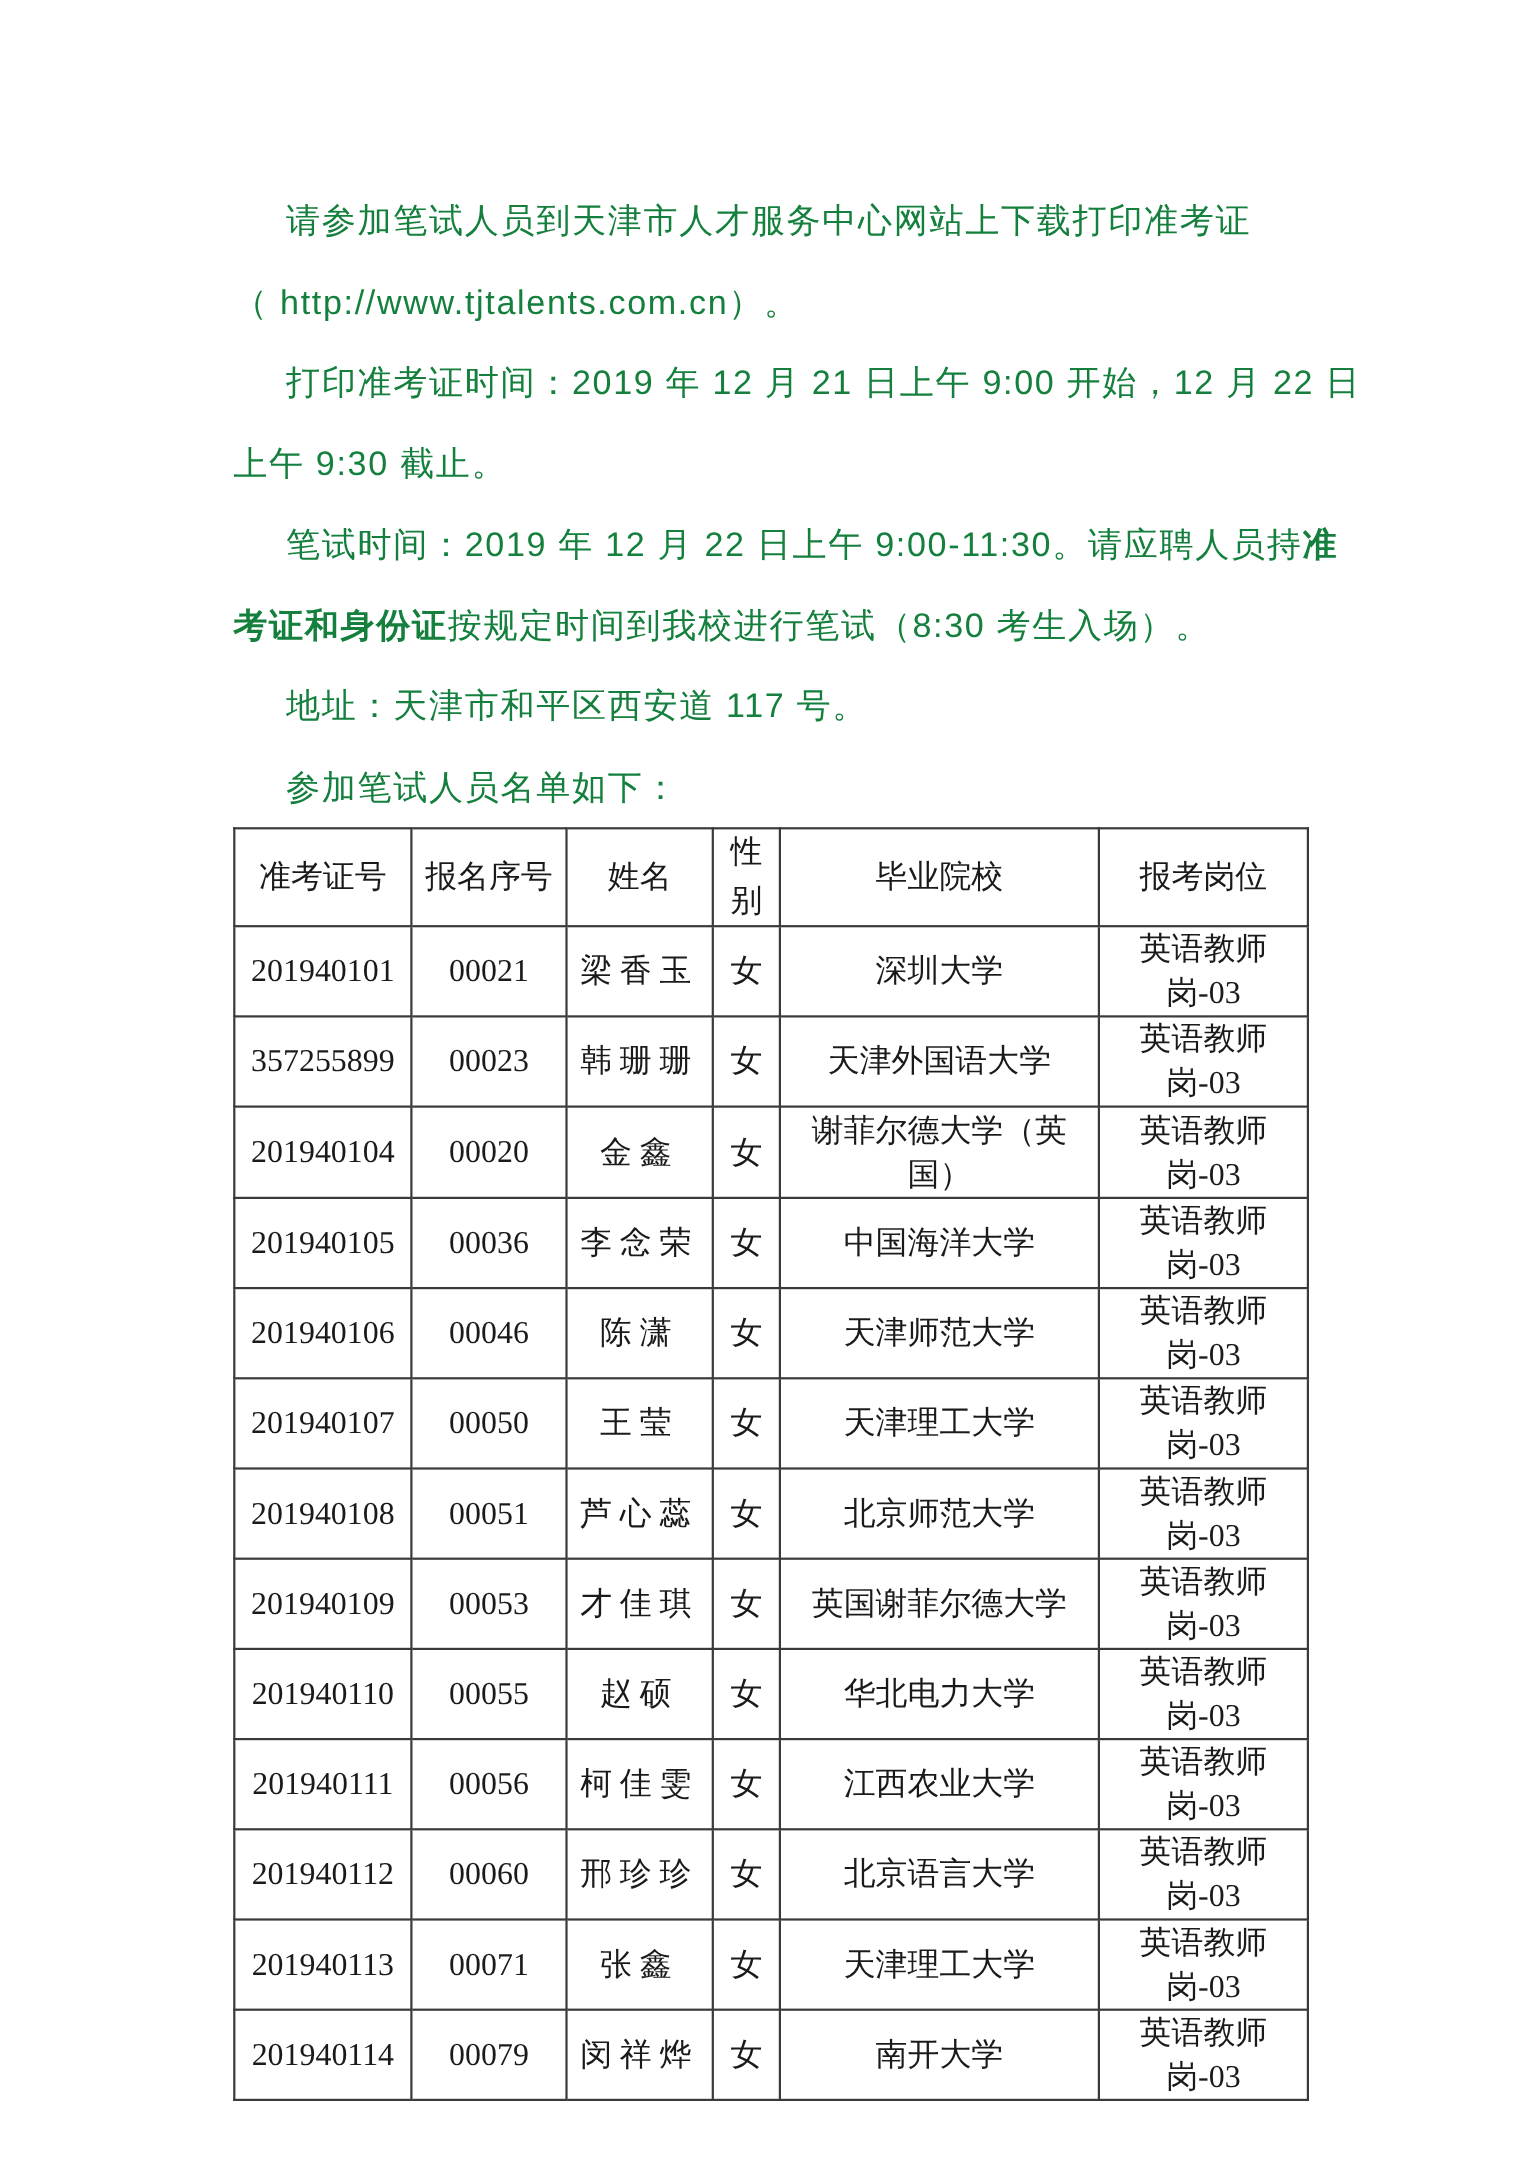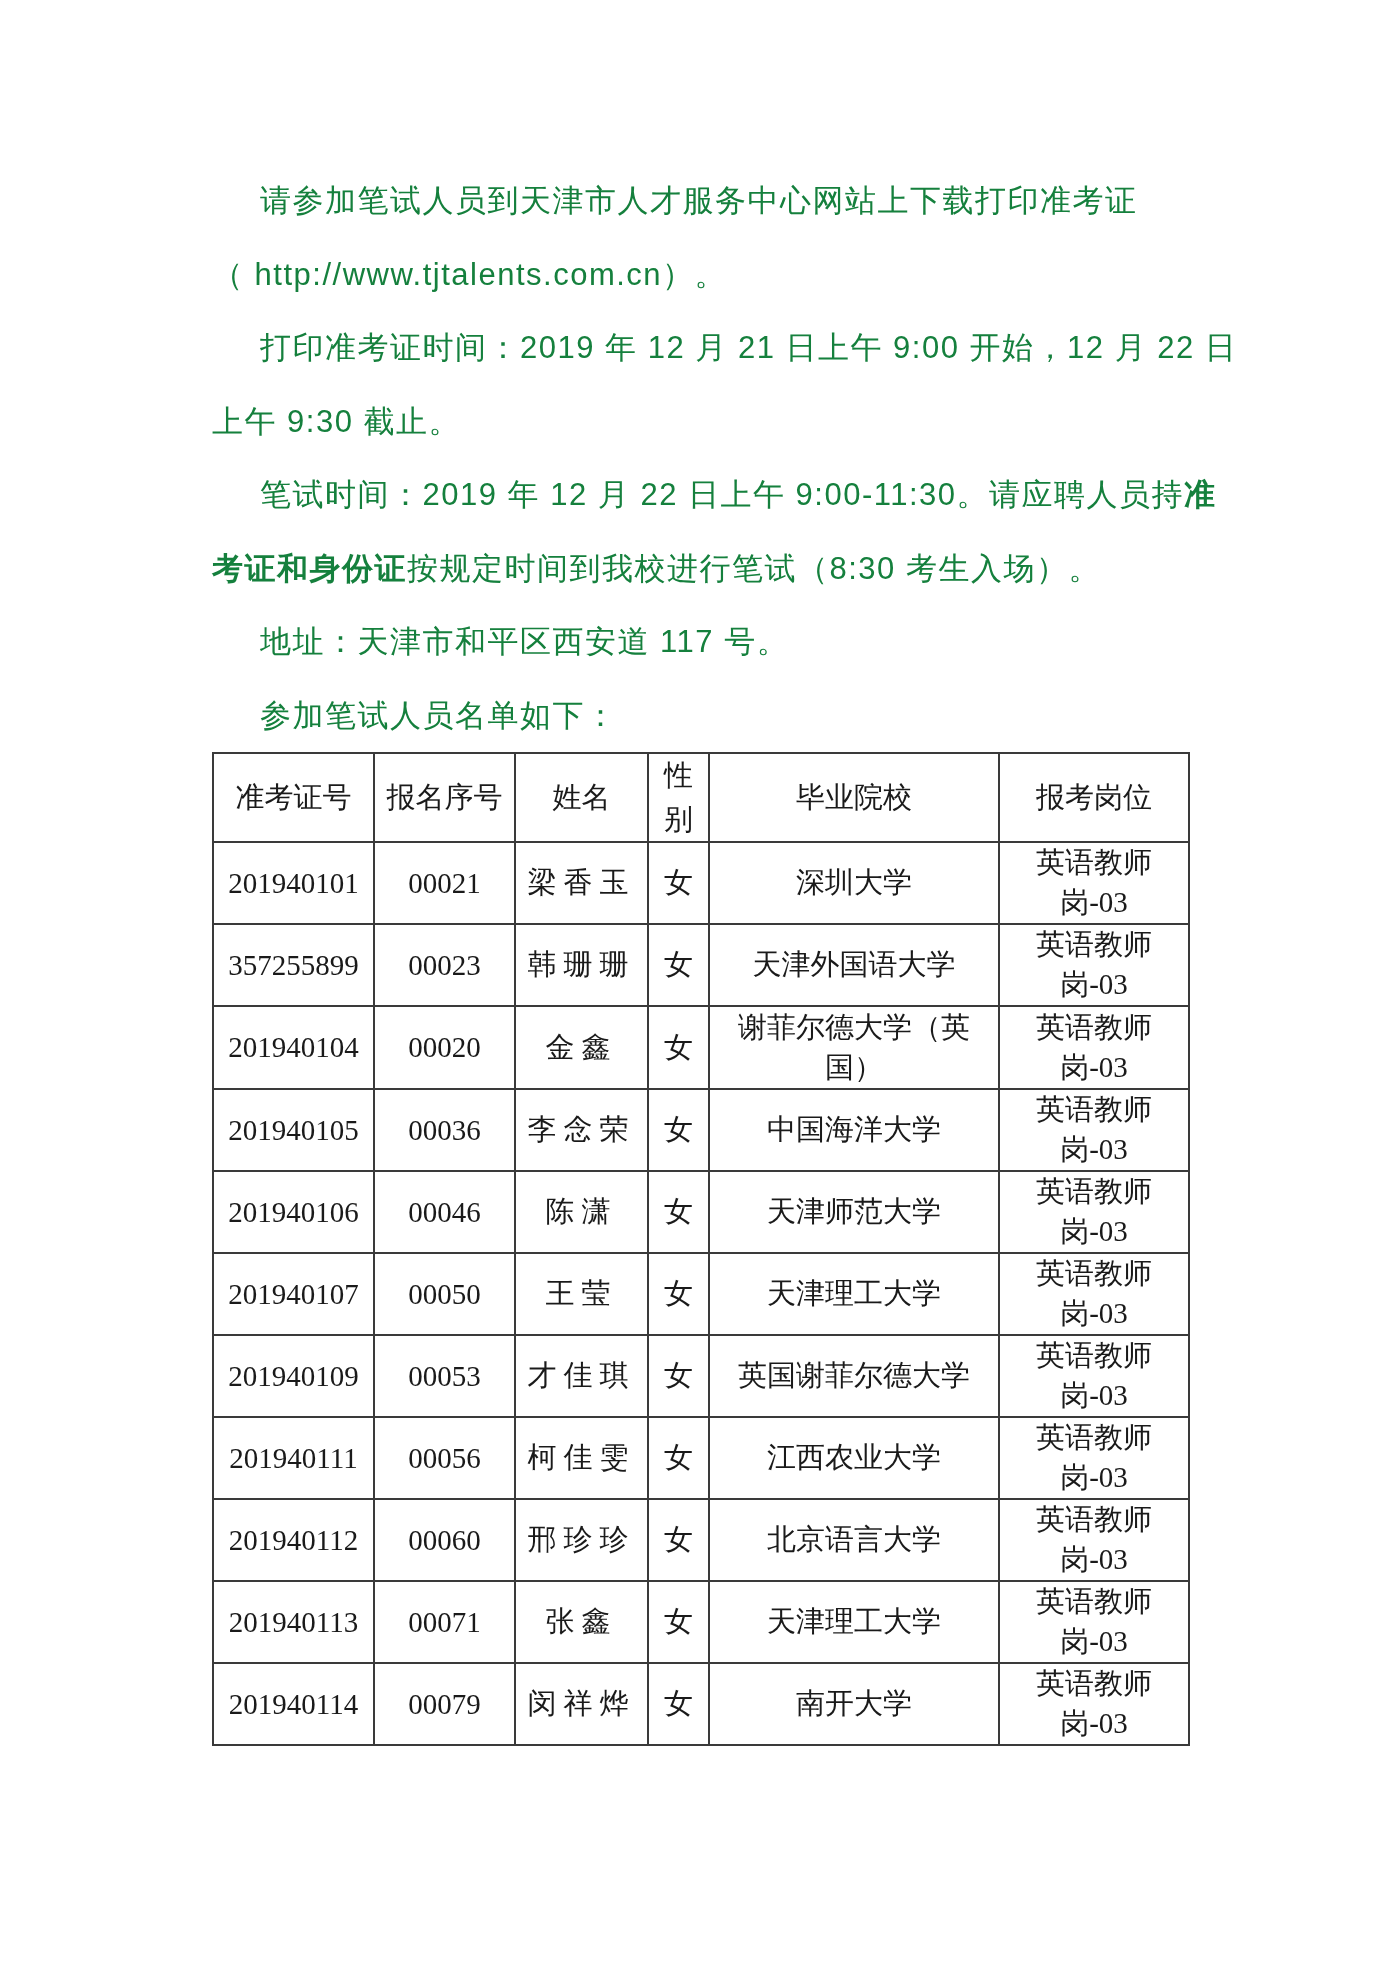--- a/index.html
+++ b/index.html
@@ -150,28 +150,44 @@
           </tr>
           <tr>
             <td>201940107</td>
             <td>00050</td>
             <td>王莹</td>
             <td>女</td>
             <td>天津理工大学</td>
             <td>英语教师岗-03</td>
           </tr>
           <tr>
+            <td>201940108</td>
+            <td>00051</td>
+            <td>芦心蕊</td>
+            <td>女</td>
+            <td>北京师范大学</td>
+            <td>英语教师岗-03</td>
+          </tr>
+          <tr>
             <td>201940109</td>
             <td>00053</td>
             <td>才佳琪</td>
             <td>女</td>
             <td>英国谢菲尔德大学</td>
             <td>英语教师岗-03</td>
           </tr>
           <tr>
+            <td>201940110</td>
+            <td>00055</td>
+            <td>赵硕</td>
+            <td>女</td>
+            <td>华北电力大学</td>
+            <td>英语教师岗-03</td>
+          </tr>
+          <tr>
             <td>201940111</td>
             <td>00056</td>
             <td>柯佳雯</td>
             <td>女</td>
             <td>江西农业大学</td>
             <td>英语教师岗-03</td>
           </tr>
           <tr>
             <td>201940112</td>
             <td>00060</td>

